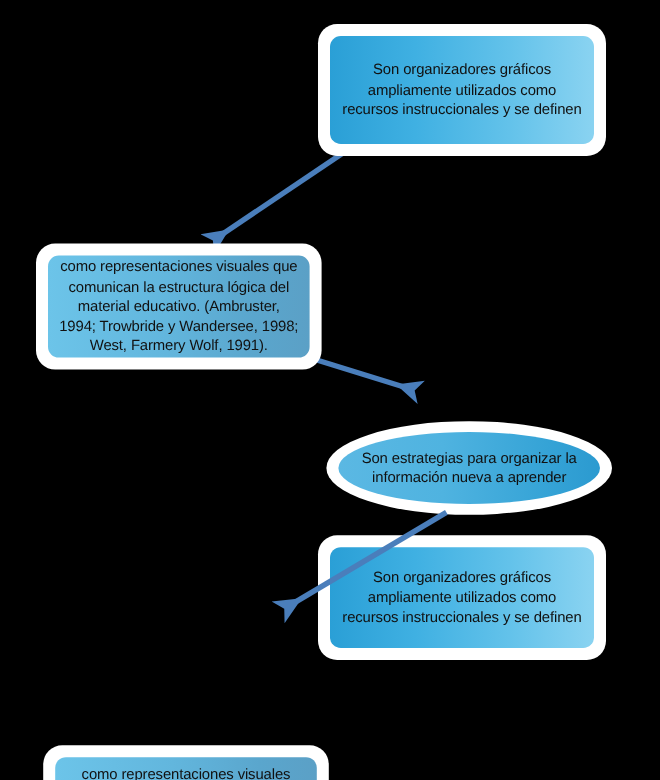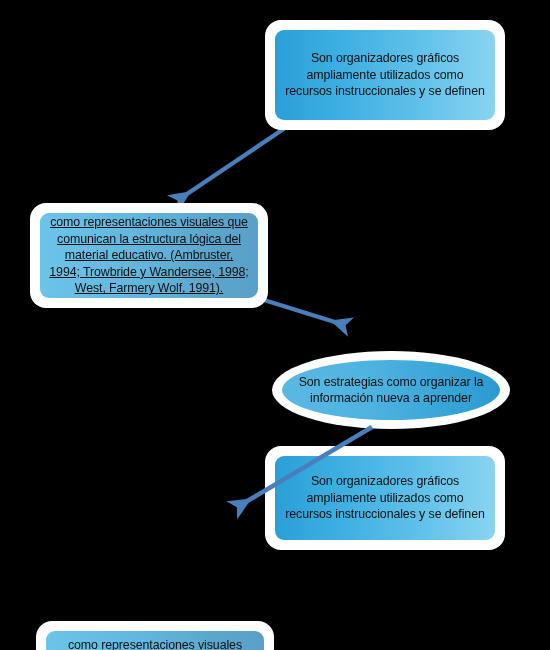--- a/index.html
+++ b/index.html
@@ -64,21 +64,21 @@
   .node.ellipse {
     border-radius: 50%;
     padding: 9px 10px;
   }
   .node.ellipse .fill {
     border-radius: 50%;
   }
 
   
   .grad-dark-right   { background: linear-gradient(90deg, #2a9fd6 0%, #3fb0e2 32%, #63c2ea 68%, #8ad3f1 100%); }
-  .grad-light-right  { background: linear-gradient(90deg, #6cc4e9 0%, #62b6dd 45%, #5aa6cd 78%, #5ba0c6 100%); text-decoration: underline; }
+  .grad-light-right  { background: linear-gradient(90deg, #6cc4e9 0%, #62b6dd 45%, #5aa6cd 78%, #5ba0c6 100%); }
   .grad-ell-a        { background: linear-gradient(90deg, #5bb8e3 0%, #4fb3e0 40%, #35a3d6 80%, #2b9ad0 100%); }
   .grad-ell-b        { background: linear-gradient(90deg, #4fb4e1 0%, #48afdd 35%, #3aa6d7 70%, #2f9cd1 100%); }
 
   
   .z-below { z-index: 2; }
   .z-above { z-index: 8; }
 
   
   #node-1 { left: 265px; top: 20px;  width: 240px; height: 110px; }
   #node-2 { left: 30px;  top: 203px; width: 238px; height: 105px; }
@@ -110,21 +110,21 @@
 
   <div id="node-1" class="node rect z-above">
     <div class="fill grad-dark-right">Son organizadores gráficos ampliamente utilizados como recursos instruccionales y se definen</div>
   </div>
 
   <div id="node-2" class="node rect z-above">
     <div class="fill grad-light-right">como representaciones visuales que comunican la estructura lógica del material educativo. (Ambruster, 1994; Trowbride y Wandersee, 1998; West, Farmery Wolf, 1991).</div>
   </div>
 
   <div id="node-3" class="node ellipse z-above">
-    <div class="fill grad-ell-a">Son estrategias como organizar la información nueva a aprender</div>
+    <div class="fill grad-ell-a">Son estrategias para organizar la información nueva a aprender</div>
   </div>
 
   <div id="node-4" class="node rect z-below">
     <div class="fill grad-dark-right">Son organizadores gráficos ampliamente utilizados como recursos instruccionales y se definen</div>
   </div>
 
 
   <div id="node-6" class="node rect z-above">
     <div class="fill grad-light-right" style="align-items:flex-start;padding-top:6px;">como representaciones visuales</div>
   </div>

